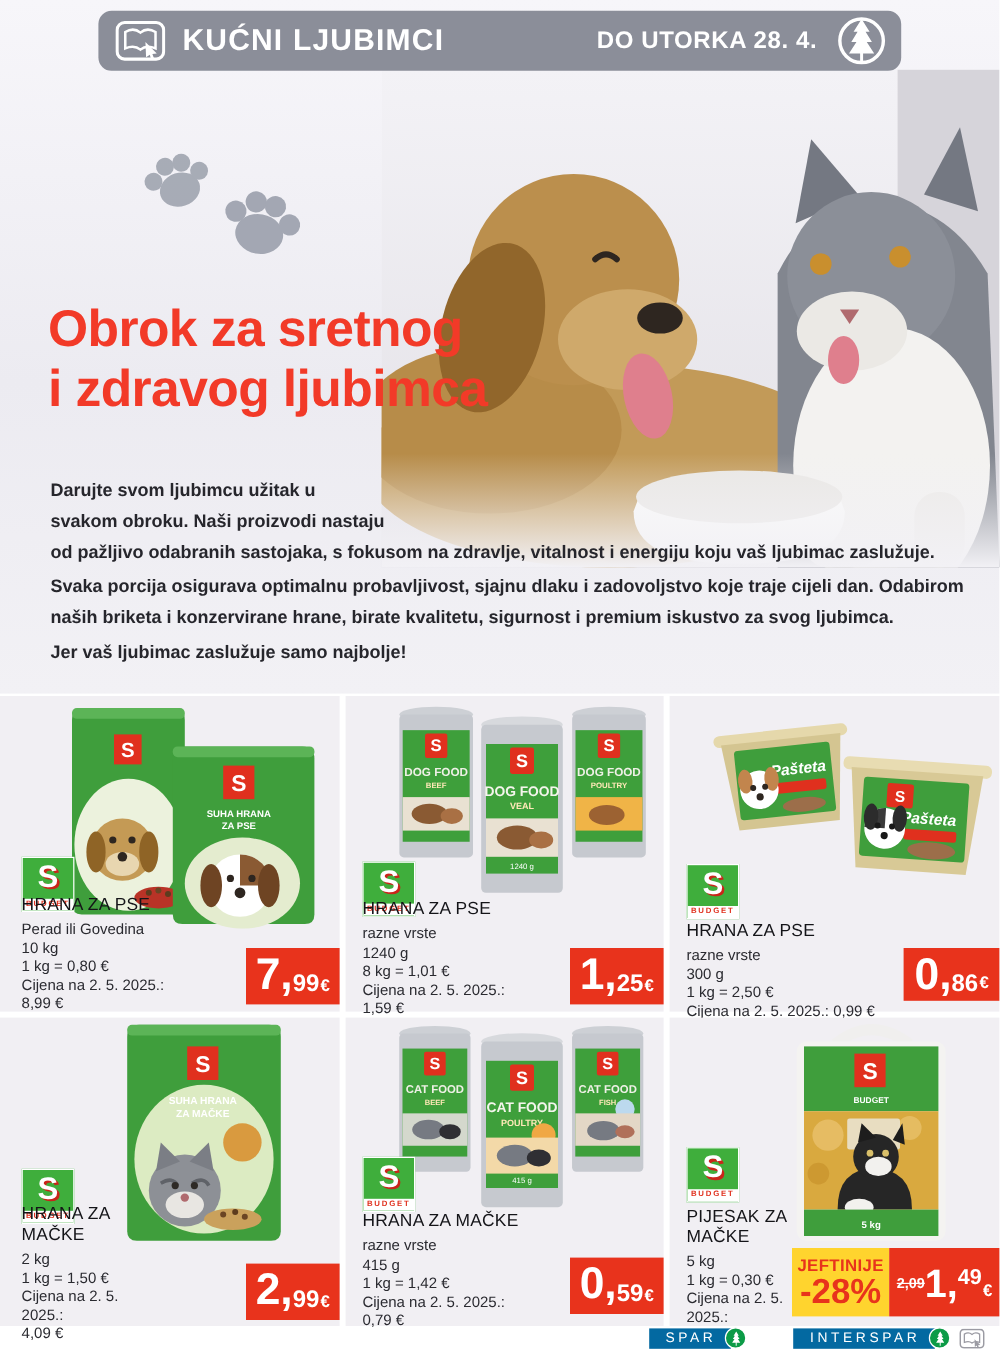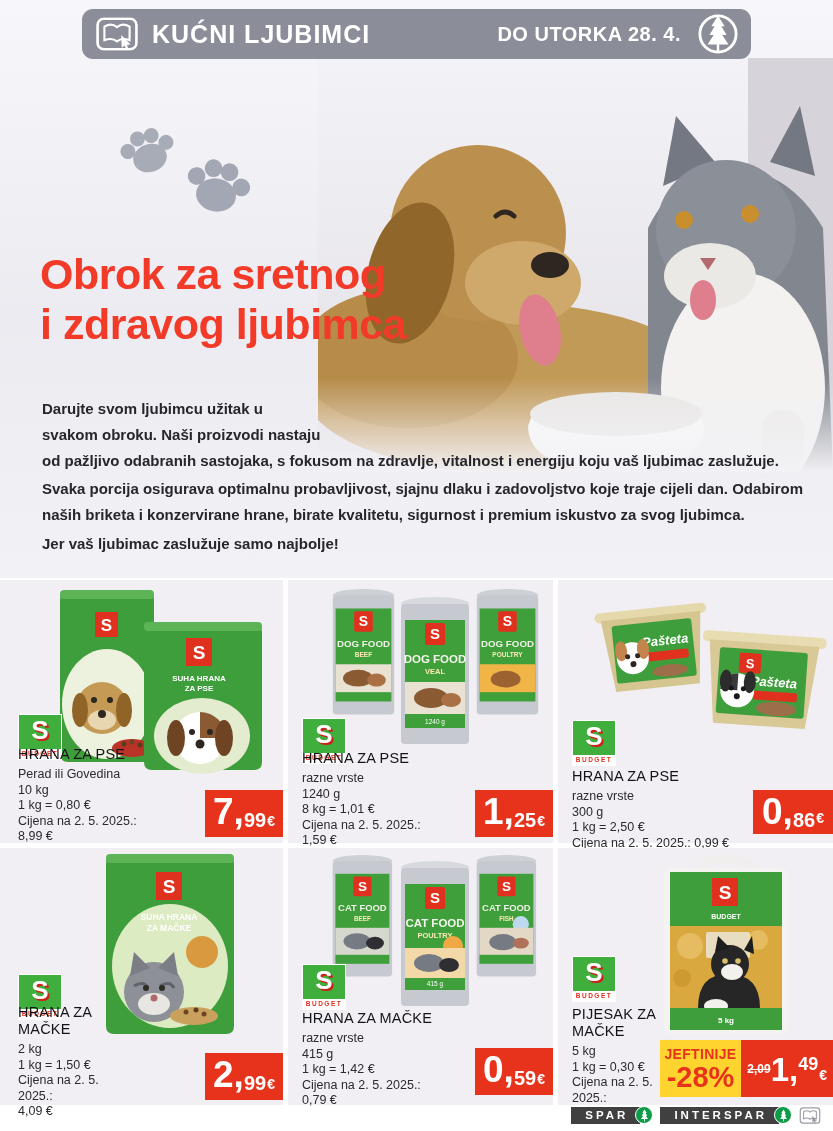--- a/index.html
+++ b/index.html
@@ -67,22 +67,22 @@
   .discount-box {
     position:absolute; background:#ffd42e; color:#e8331c;
     display:flex; flex-direction:column; align-items:center; justify-content:center;
   }
   .disc-label { font-size:14px; font-weight:bold; letter-spacing:.3px; }
   .disc-value { font-size:29px; font-weight:bold; line-height:30px; }
   
   .footer { position:absolute; right:12px; bottom:7px; display:flex; align-items:center; gap:7px; }
   .retail-badge { display:flex; align-items:center; }
   .retail-name {
-    background:#404040; color:#fff; font-weight:bold; font-size:11.5px;
-    letter-spacing:3px; padding:2px 12px 2px 14px; line-height:13px;
+    background:#0369a1; color:#fff; font-weight:normal; font-size:11.5px;
+    letter-spacing:3px; padding:2px 12px 2px 14px; line-height:13px;margin-left:32px;
   }
   .retail-circle {
     width:18px; height:18px; border-radius:50%; background:#0c9b47;
     border:1.5px solid #fff; margin-left:-5px; display:flex; align-items:center; justify-content:center;
   }
   svg text { font-family:"Liberation Sans", sans-serif; }
 </style>
 </head>
 <body>
 

